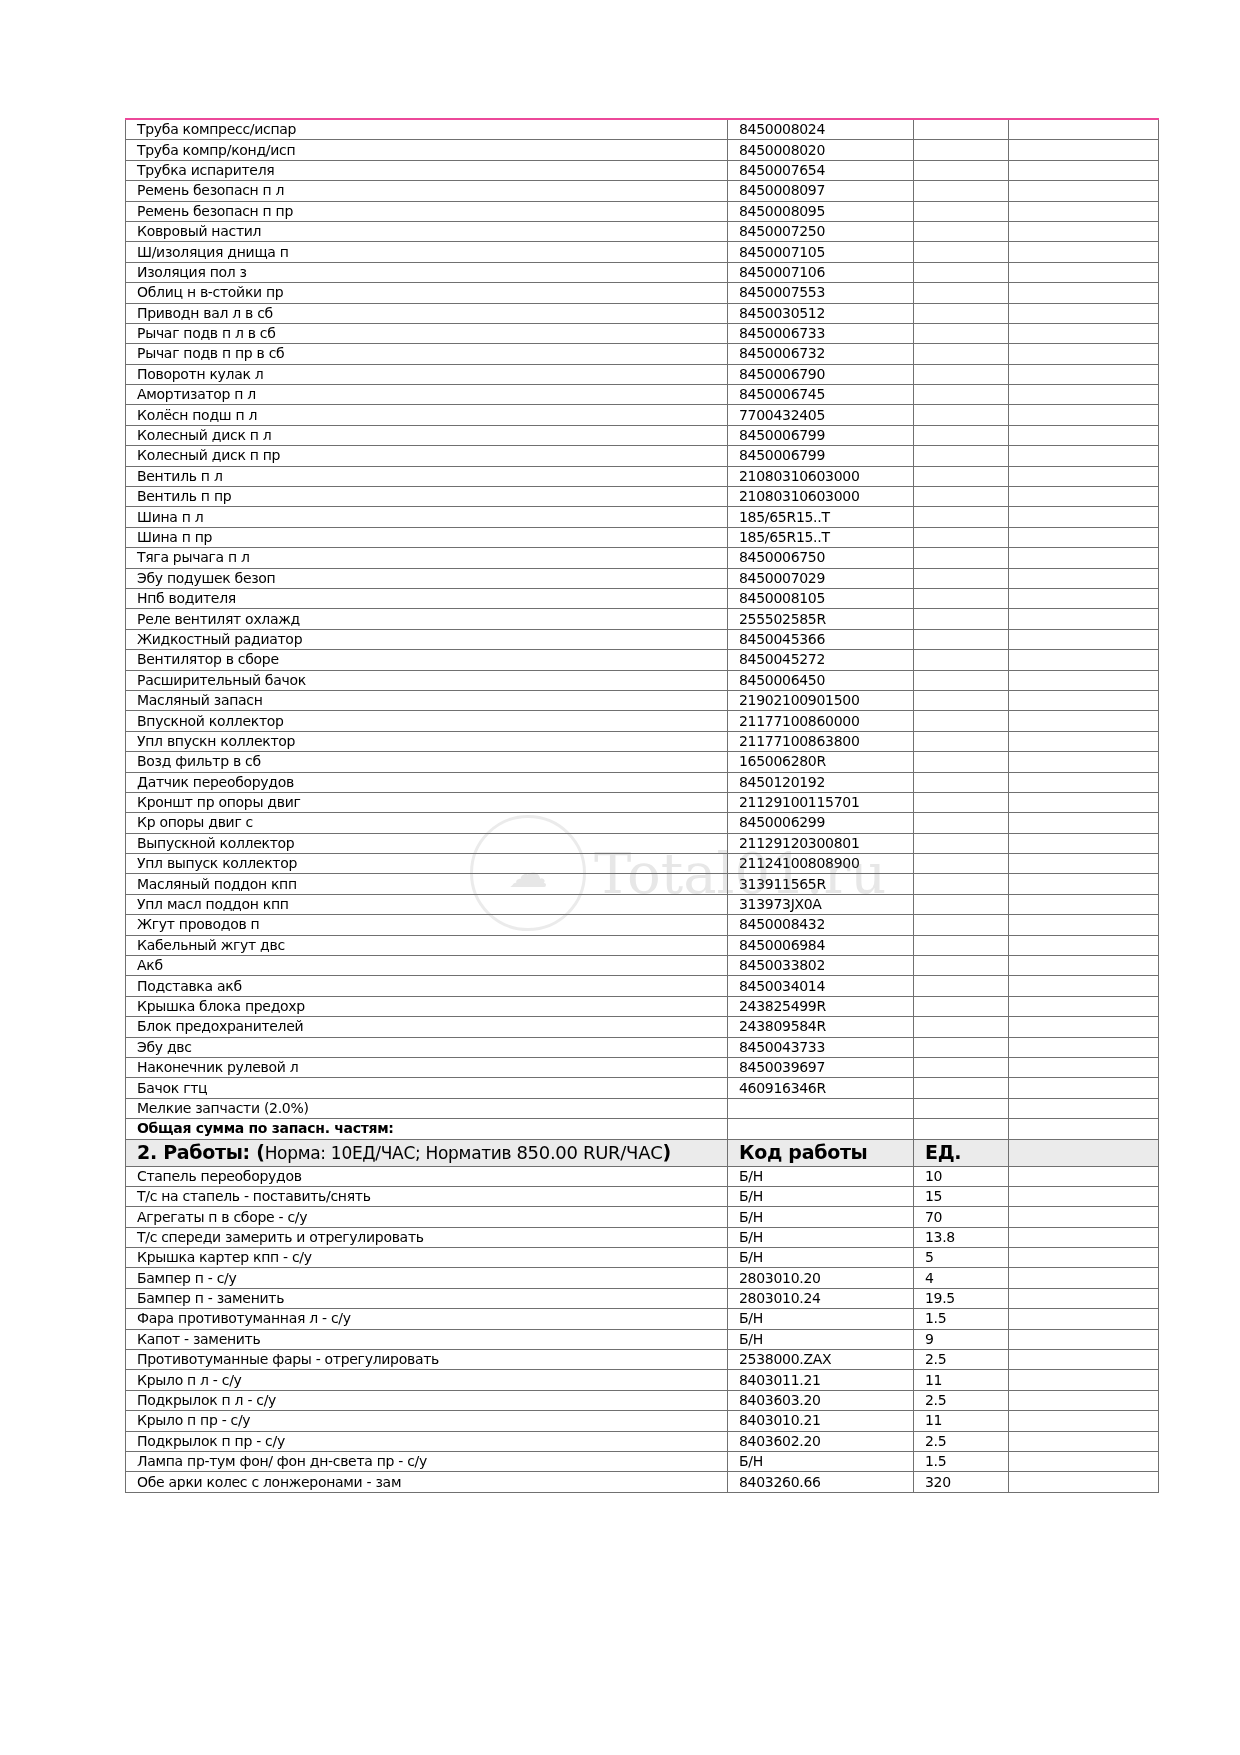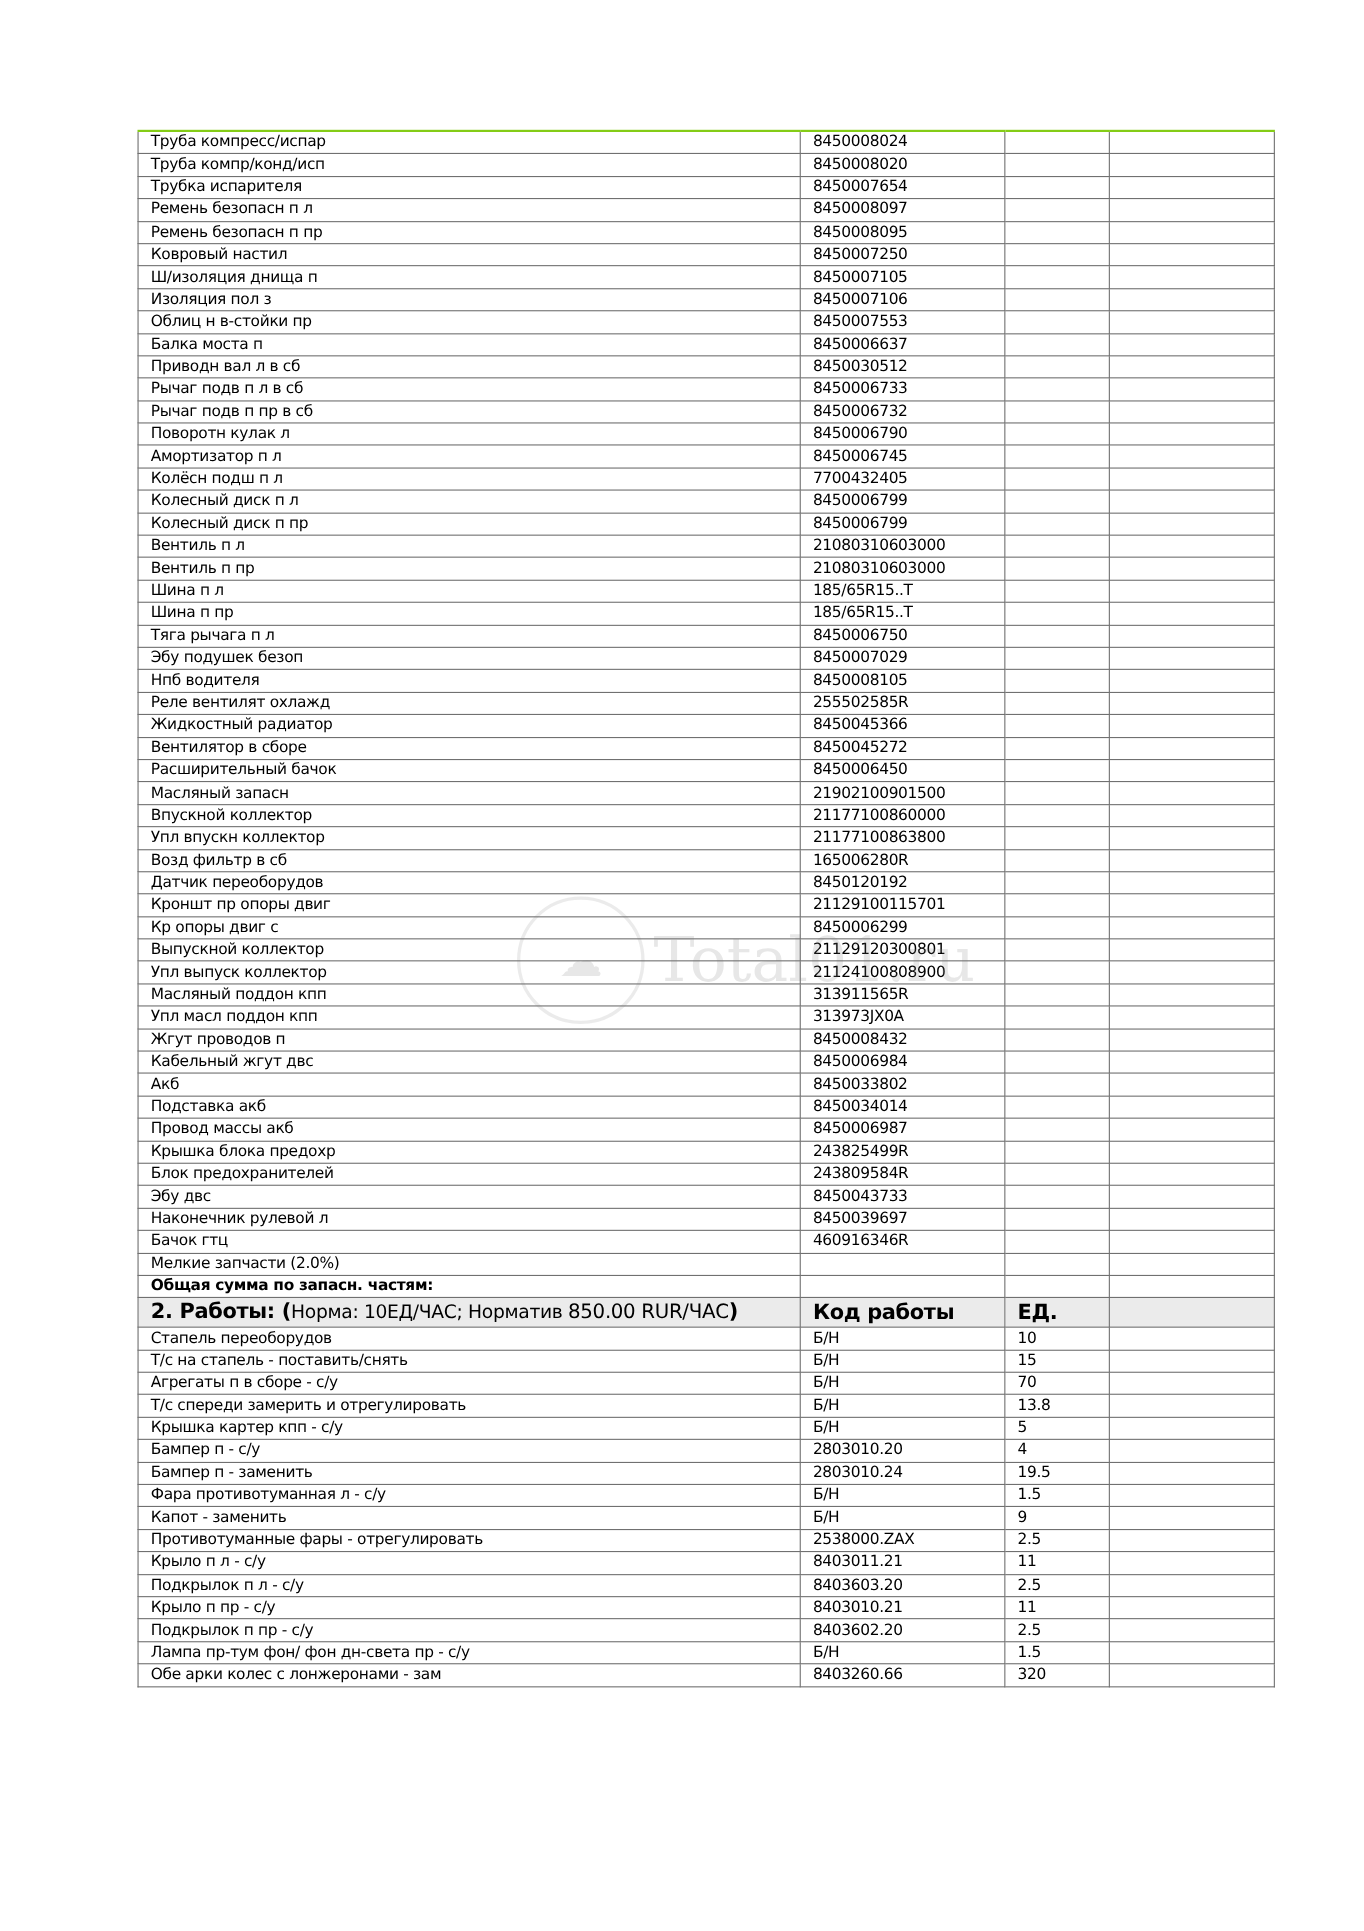--- a/index.html
+++ b/index.html
@@ -3,21 +3,21 @@
 <meta charset="utf-8">
 <style>
   html, body { margin: 0; padding: 0; background: #ffffff; }
   body { width: 1240px; height: 1755px; position: relative; overflow: hidden;
          font-family: "DejaVu Sans", sans-serif; color: #000; }
   table.doc { position: absolute; left: 125px; top: 118px; width: 1034px;
               border-collapse: collapse; table-layout: fixed; }
   table.doc td { border: 1.5px solid #707070; padding: 0 0 0 11px; height: 19.4px;
                  font-size: 14px; line-height: 19px; white-space: nowrap; overflow: hidden;
                  letter-spacing: -0.3px; }
-  table.doc tr.first td { border-top: 2px solid #84cc16; }
+  table.doc tr.first td { border-top: 2px solid #ec4899; }
   td.c1 { width: 591px; }
   td.c2 { width: 175px; }
   td.c3 { width: 84px; }
   tr.bold td { font-weight: bold; }
   tr.hdr td { background: #ebebeb; height: 25px; font-size: 19px; font-weight: bold; line-height: 25px; }
   tr.hdr .note { font-weight: normal; font-size: 17px; }
   .watermark { position: absolute; left: 470px; top: 815px; pointer-events: none;
                color: rgba(120,120,120,0.18); font-family: "DejaVu Serif", serif; font-size: 56px;
                display: flex; align-items: center; gap: 8px; }
   .watermark .wm-circle { width: 110px; height: 110px; border-radius: 50%;
@@ -83,26 +83,20 @@
         <td class="c3"></td>
         <td></td>
       </tr>
       <tr>
         <td class="c1">Облиц н в-стойки пр</td>
         <td class="c2">8450007553</td>
         <td class="c3"></td>
         <td></td>
       </tr>
       <tr>
-        <td class="c1">Балка моста п</td>
-        <td class="c2">8450006637</td>
-        <td class="c3"></td>
-        <td></td>
-      </tr>
-      <tr>
         <td class="c1">Приводн вал л в сб</td>
         <td class="c2">8450030512</td>
         <td class="c3"></td>
         <td></td>
       </tr>
       <tr>
         <td class="c1">Рычаг подв п л в сб</td>
         <td class="c2">8450006733</td>
         <td class="c3"></td>
         <td></td>
@@ -289,26 +283,20 @@
       </tr>
       <tr>
         <td class="c1">Акб</td>
         <td class="c2">8450033802</td>
         <td class="c3"></td>
         <td></td>
       </tr>
       <tr>
         <td class="c1">Подставка акб</td>
         <td class="c2">8450034014</td>
-        <td class="c3"></td>
-        <td></td>
-      </tr>
-      <tr>
-        <td class="c1">Провод массы акб</td>
-        <td class="c2">8450006987</td>
         <td class="c3"></td>
         <td></td>
       </tr>
       <tr>
         <td class="c1">Крышка блока предохр</td>
         <td class="c2">243825499R</td>
         <td class="c3"></td>
         <td></td>
       </tr>
       <tr>

